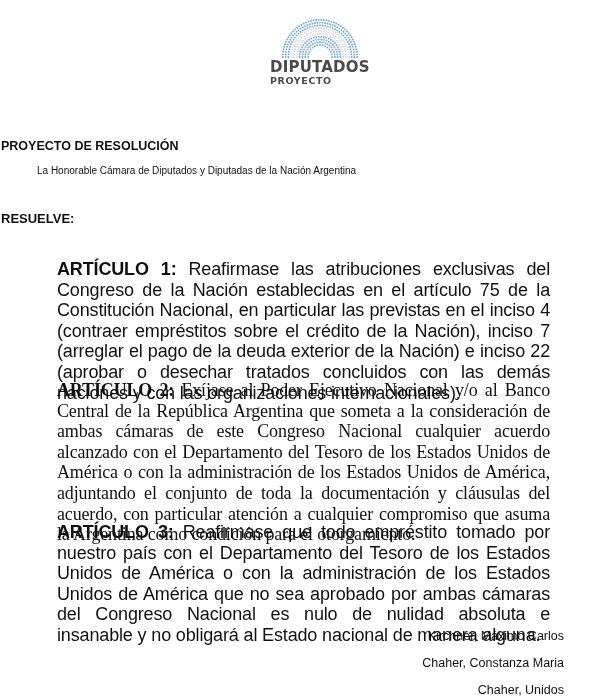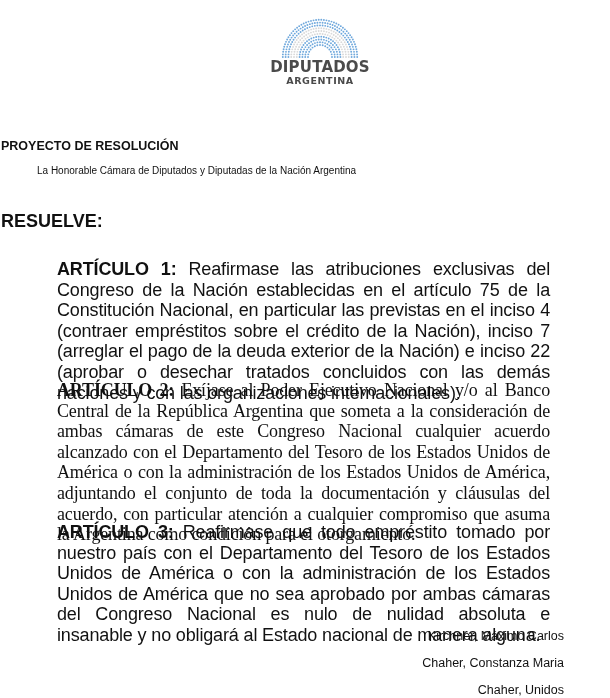--- a/index.html
+++ b/index.html
@@ -1,28 +1,28 @@
 <!DOCTYPE html>
 <html><head>
 <meta charset="utf-8">
 <style>
   html, body { margin: 0; padding: 0; background: #ffffff; }
   body {
     width: 610px; height: 698px; overflow: hidden; position: relative;
     font-family: "Liberation Sans", sans-serif; color: #111111;
   }
-  .logo { position: absolute; left: 270px; top: 18px; width: 100px; height: 76px; text-align: center; }
+  .logo { position: absolute; left: 270px; top: 18px; width: 100px; height: 76px; }
   .logo svg { display: block; margin: 0 auto; }
   .logo-title { font-family: "DejaVu Sans", sans-serif; font-weight: bold; font-size: 15px; color: #4a4a4a; letter-spacing: 0.2px; line-height: 16px; margin-top: 1px; }
   .logo-sub { font-family: "DejaVu Sans", sans-serif; font-weight: bold; font-size: 9.5px; color: #4a4a4a; letter-spacing: 0.6px; line-height: 12px; }
 
   .center { position: absolute; left: 1px; width: 606px; text-align: left; }
   .title { top: 139px; font-size: 12.5px; font-weight: bold; }
   .subtitle { top: 165px; font-size: 10px; padding-left: 36px; }
-  .resuelve { top: 211px; font-size: 18px; font-weight: bold; }
+  .resuelve { top: 211px; font-size: 13px; font-weight: bold; }
 
   .article {
     position: absolute; left: 57px; width: 493px;
     font-size: 18px; line-height: 20.6px; text-align: justify;
     letter-spacing: -0.15px;
   }
   .article .label { font-weight: bold; }
   .a1 { top: 259px; }
   .a2 { top: 380px; font-family: Liberation Serif, serif; }
   .a3 { top: 522px; }
@@ -339,21 +339,21 @@
       <circle cx="72.85" cy="21.54" r="0.95" fill="#6fa8dc"></circle>
       <circle cx="73.98" cy="23.87" r="0.95" fill="#6fa8dc"></circle>
       <circle cx="74.96" cy="26.28" r="0.95" fill="#6fa8dc"></circle>
       <circle cx="75.76" cy="28.75" r="0.95" fill="#6fa8dc"></circle>
       <circle cx="76.39" cy="31.27" r="0.95" fill="#6fa8dc"></circle>
       <circle cx="76.84" cy="33.82" r="0.95" fill="#6fa8dc"></circle>
       <circle cx="77.11" cy="36.41" r="0.95" fill="#6fa8dc"></circle>
       <circle cx="77.20" cy="39.00" r="0.95" fill="#6fa8dc"></circle>
     </svg>
   <div class="logo-title">DIPUTADOS</div>
-  <div class="logo-sub">ARGENTINA</div>
+  <div class="logo-sub">PROYECTO</div>
 </div>
 
 <div class="center title">PROYECTO DE RESOLUCIÓN</div>
 <div class="center subtitle">La Honorable Cámara de Diputados y Diputadas de la Nación Argentina</div>
 <div class="center resuelve">RESUELVE:</div>
 
 <div class="article a1">
   <span class="label">ARTÍCULO 1:</span>
   <span>Reafirmase las atribuciones exclusivas del Congreso de la Nación establecidas en el artículo 75 de la Constitución Nacional, en particular las previstas en el inciso 4 (contraer empréstitos sobre el crédito de la Nación), inciso 7 (arreglar el pago de la deuda exterior de la Nación) e inciso 22 (aprobar o desechar tratados concluidos con las demás naciones y con las organizaciones internacionales).</span>
 </div>

